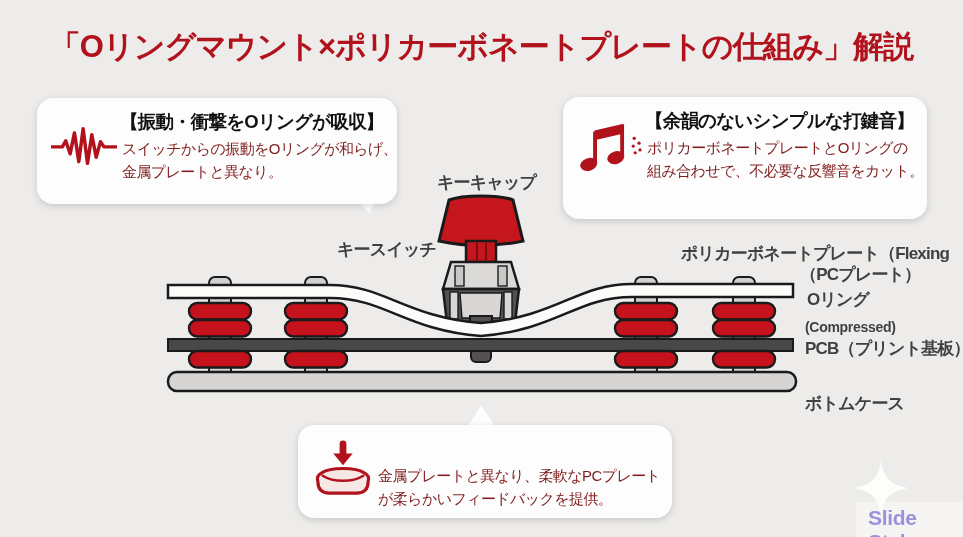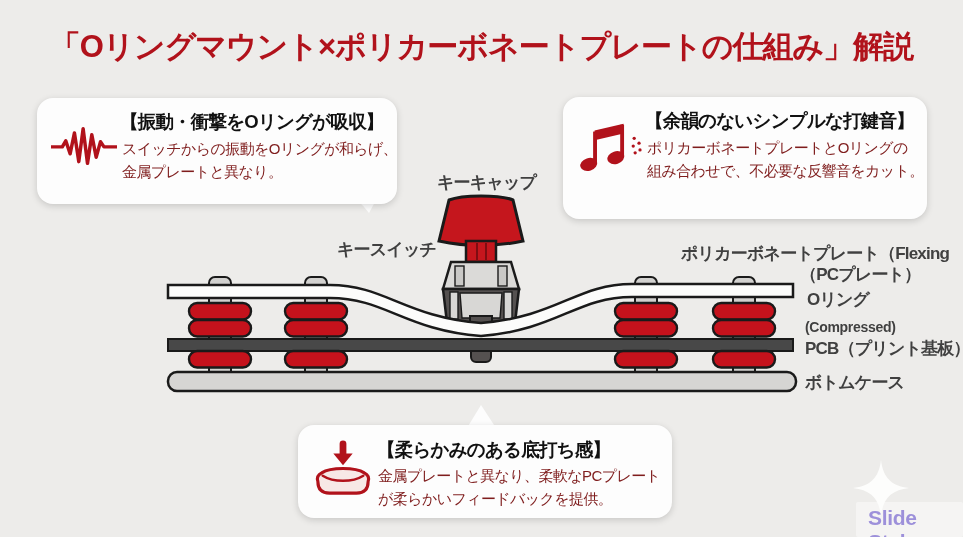--- a/index.html
+++ b/index.html
@@ -104,21 +104,21 @@
   </g>
 </svg>
 
 <div class="dlabel" style="left:437px;top:171px">キーキャップ</div>
 <div class="dlabel" style="left:337px;top:238px">キースイッチ</div>
 <div class="dlabel" style="left:681px;top:242px">ポリカーボネートプレート（Flexing</div>
 <div class="dlabel" style="left:800px;top:263px">（PCプレート）</div>
 <div class="dlabel" style="left:807px;top:288px">Oリング</div>
 <div class="dlabel small" style="left:805px;top:319px">(Compressed)</div>
 <div class="dlabel" style="left:805px;top:337px">PCB（プリント基板）</div>
-<div class="dlabel" style="left:805px;top:371px">ボトムケース</div>
+<div class="dlabel" style="left:805px;top:392px">ボトムケース</div>
 
 <svg class="tail" style="left:338px;top:190px" width="50" height="26" viewBox="0 0 50 26">
   <path d="M4,1 L43,1 L31,23 Q20,8 4,1 Z" fill="#fdfdfd"></path>
 </svg>
 <div class="callout" style="left:37px;top:98px;width:360px;height:106px">
   <svg class="co-icon" style="left:14px;top:26px" width="66" height="44" viewBox="0 0 76 46">
     <polyline points="1,24 13,24 17,17 22,32 27,8 32,41 37,3 42,43 47,10 52,36 57,18 61,24 75,24" fill="none" stroke="#b1121b" stroke-width="4" stroke-linecap="round" stroke-linejoin="round"></polyline>
   </svg>
   <div class="co-head" style="left:83px;top:11px">【振動・衝撃をOリングが吸収】</div>
   <div class="co-body" style="left:85px;top:40px">
@@ -155,21 +155,20 @@
 <svg class="tail" style="left:460px;top:403px" width="42" height="26" viewBox="0 0 42 26">
   <path d="M7,25 L36,25 L21,2 L7,25 Z" fill="#fdfdfd"></path>
 </svg>
 <div class="callout" style="left:298px;top:425px;width:374px;height:93px">
   <svg class="co-icon" style="left:16px;top:15px" width="58" height="58" viewBox="0 0 60 58">
     <path d="M30,3 L30,15" stroke="#b1121b" stroke-width="7" stroke-linecap="round"></path>
     <path d="M20,13 L30,25 L40,13 Z" fill="#b1121b"></path>
     <path d="M8,33 C17,27 43,27 52,33 C57,35.5 57,39 56,42 C56,50 52,54 44,54 L16,54 C8,54 4,50 4,42 C3,39 3,35.5 8,33 Z" fill="#f7e8e6" stroke="#b1121b" stroke-width="3.2" stroke-linejoin="round"></path>
     <path d="M9,36 C20,43 40,43 51,36" fill="none" stroke="#b1121b" stroke-width="2.6" stroke-linecap="round"></path>
   </svg>
-  <div class="co-head" style="left:79px;top:12px">【柔らかみのある底打ち感】</div>
   <div class="co-body" style="left:80px;top:40px">
     <span style="display:block">金属プレートと異なり、柔軟なPCプレート</span>
     <span style="display:block">が柔らかいフィードバックを提供。</span>
   </div>
 </div>
 
 <div class="brand-bg"></div>
 <svg class="tail" style="left:853px;top:460px" width="56" height="56" viewBox="0 0 54 54">
   <path d="M27,0 C29,17 37,25 54,27 C37,29 29,37 27,54 C25,37 17,29 0,27 C17,25 25,17 27,0 Z" fill="#fdfdfc"></path>
 </svg>

